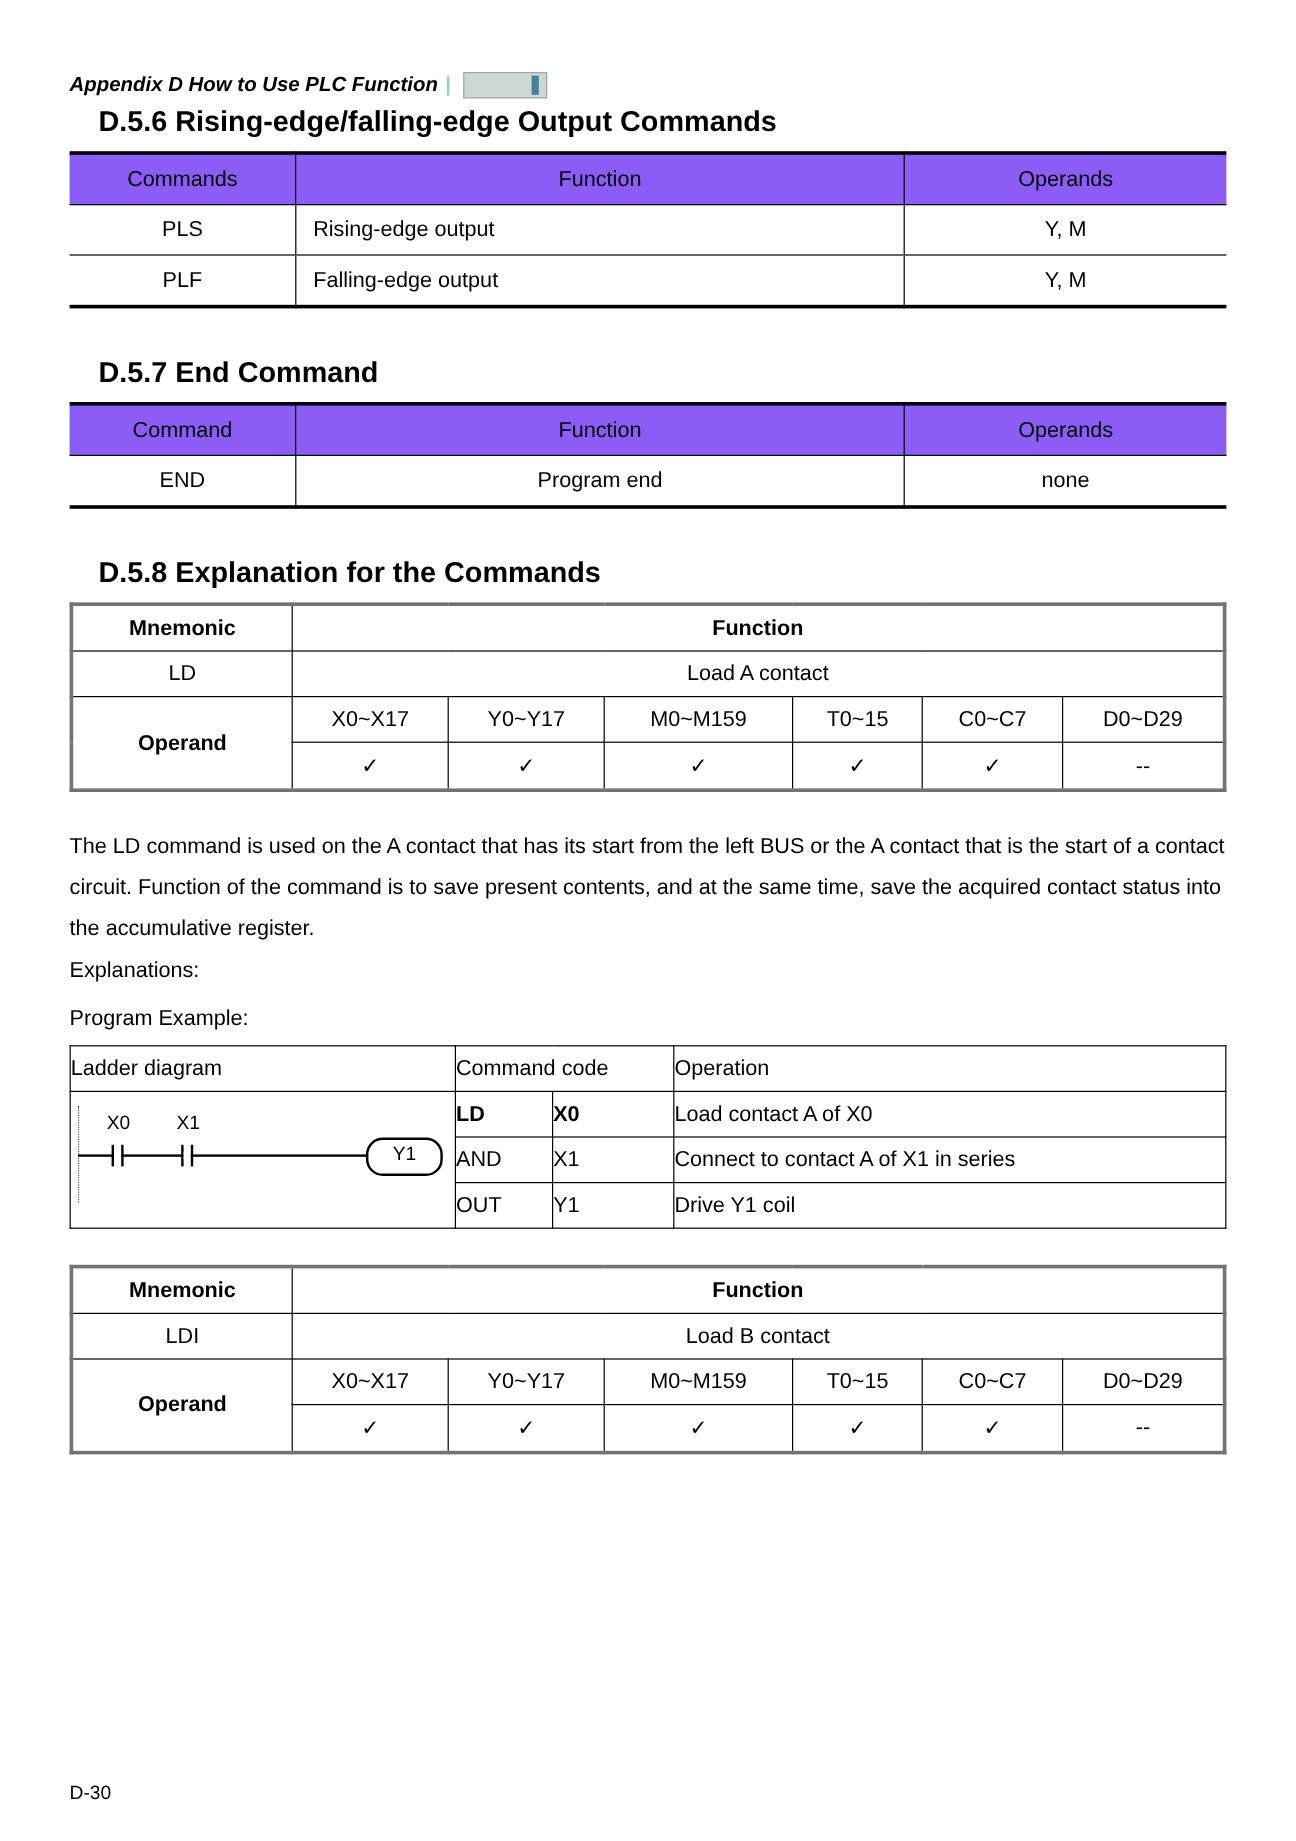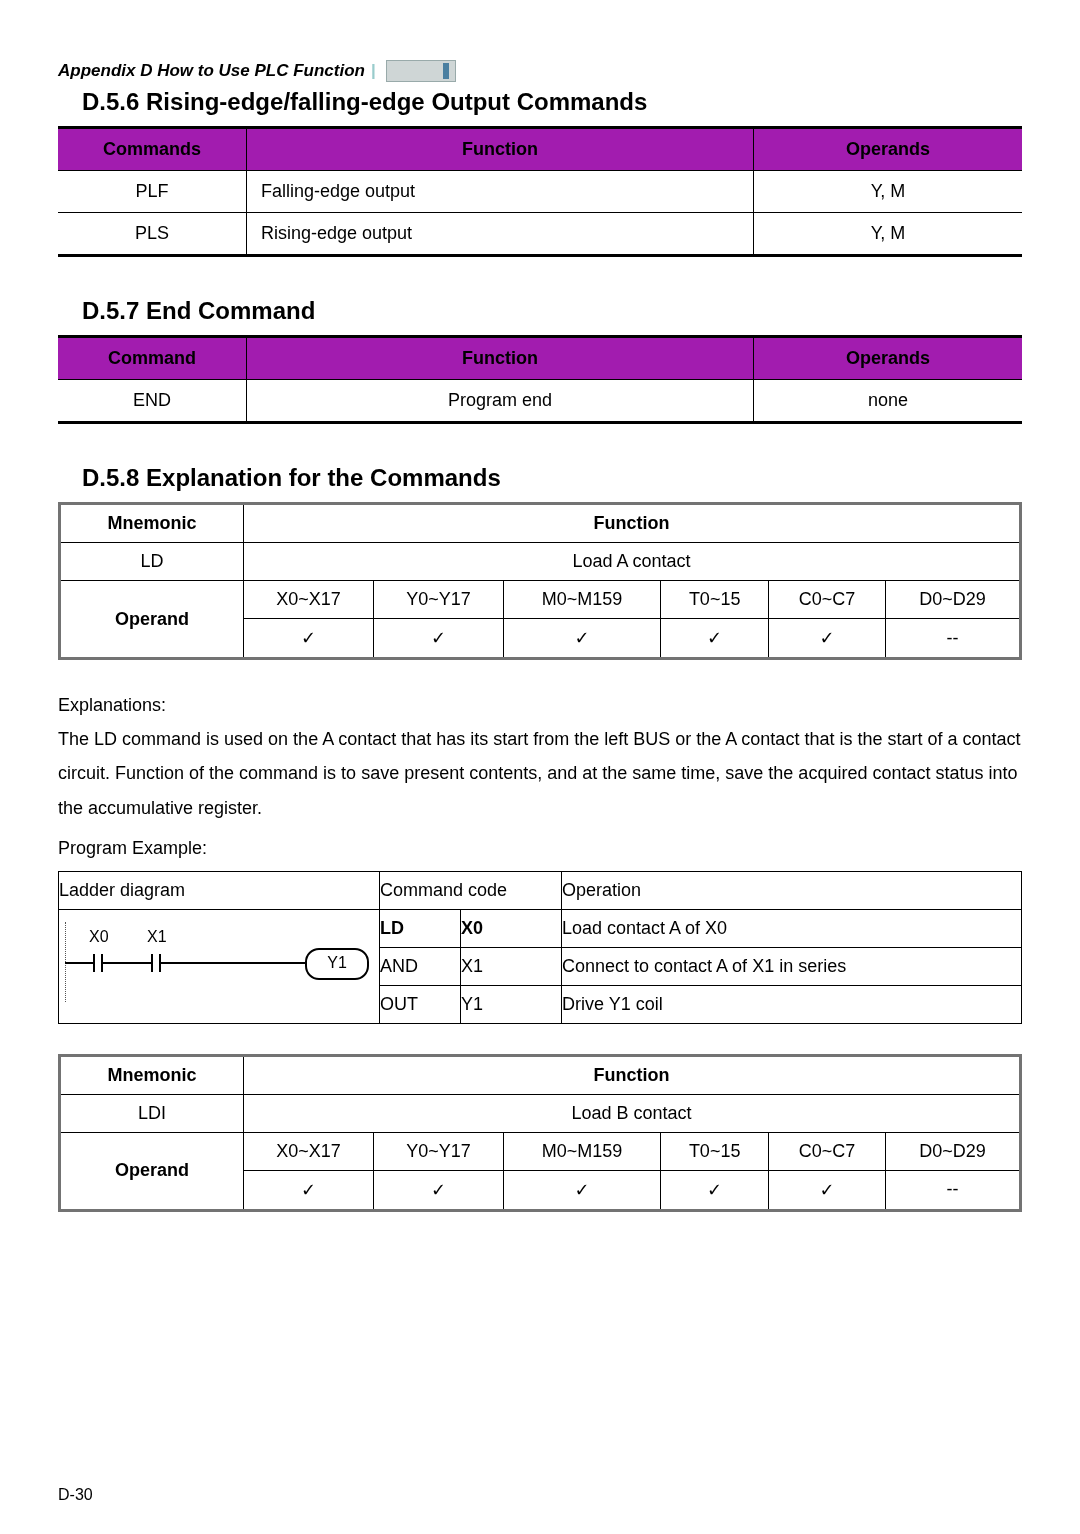--- a/index.html
+++ b/index.html
@@ -14,21 +14,21 @@
     position: relative;
   }
   .appendix-line { font-style: italic; font-weight: bold; font-size: 17px; margin-bottom: 6px; display: flex; align-items: center; }
   .appendix-line .bar { margin: 0 6px; font-style: normal; color: #9cc; }
   .logo-box { display:inline-block; width:68px; height:20px; background:#cfd6d6; border:1px solid #9aa; margin-left:4px; position:relative; }
   .logo-box::after { content:""; position:absolute; right:6px; top:2px; bottom:2px; width:6px; background:#4a7fa0; }
   h2.section { font-size: 24px; font-weight: bold; margin: 6px 0 10px 24px; }
   table { border-collapse: collapse; width: 100%; }
   .t1 { margin-bottom: 30px; }
   .t1 th, .t1 td { padding: 10px 14px; }
-  .t1 th { background: #a21caf; font-weight: bold; }
+  .t1 th { background: #8b5cf6; font-weight: normal; }
   .t1 thead tr { border-top: 3px solid #000; border-bottom: 1px solid #000; }
   .t1 tbody tr { border-bottom: 1px solid #000; }
   .t1 tbody tr:last-child { border-bottom: 3px solid #000; }
   .t1 .col1 { text-align:center; width: 160px; border-right:1px solid #000; }
   .t1 .col2 { text-align:left; border-right:1px solid #000; }
   .t1 .col3 { text-align:center; width: 240px; }
   .t1 th.col1, .t1 th.col3 { text-align:center; }
   .t1 th.col2 { text-align:center; }
 
   
@@ -78,27 +78,27 @@
 <table class="t1">
   <thead>
     <tr>
       <th class="col1">Commands</th>
       <th class="col2">Function</th>
       <th class="col3">Operands</th>
     </tr>
   </thead>
   <tbody>
     <tr>
+      <td class="col1">PLS</td>
+      <td class="col2">Rising-edge output</td>
+      <td class="col3">Y, M</td>
+    </tr>
+    <tr>
       <td class="col1">PLF</td>
       <td class="col2">Falling-edge output</td>
-      <td class="col3">Y, M</td>
-    </tr>
-    <tr>
-      <td class="col1">PLS</td>
-      <td class="col2">Rising-edge output</td>
       <td class="col3">Y, M</td>
     </tr>
   </tbody>
 </table>
 
 <h2 class="section" style="margin-top:40px">D.5.7 End Command</h2>
 <table class="t1">
   <thead>
     <tr>
       <th class="col1">Command</th>
@@ -141,22 +141,22 @@
     <td class="check">✓</td>
     <td class="check">✓</td>
     <td class="check">✓</td>
     <td class="check">✓</td>
     <td class="check">--</td>
   </tr>
 </tbody>
   </table>
 
 <div class="explain-block">
+  <p>The LD command is used on the A contact that has its start from the left BUS or the A contact that is the start of a contact circuit. Function of the command is to save present contents, and at the same time, save the acquired contact status into the accumulative register.</p>
   <p>Explanations:</p>
-  <p>The LD command is used on the A contact that has its start from the left BUS or the A contact that is the start of a contact circuit. Function of the command is to save present contents, and at the same time, save the acquired contact status into the accumulative register.</p>
   <p style="margin-top:6px">Program Example:</p>
 </div>
 
 <table class="pex">
   <tbody>
       <tr class="hdr">
     <td class="ladder">Ladder diagram</td>
     <td class="cc" colspan="2">Command code</td>
     <td>Operation</td>
   </tr>

